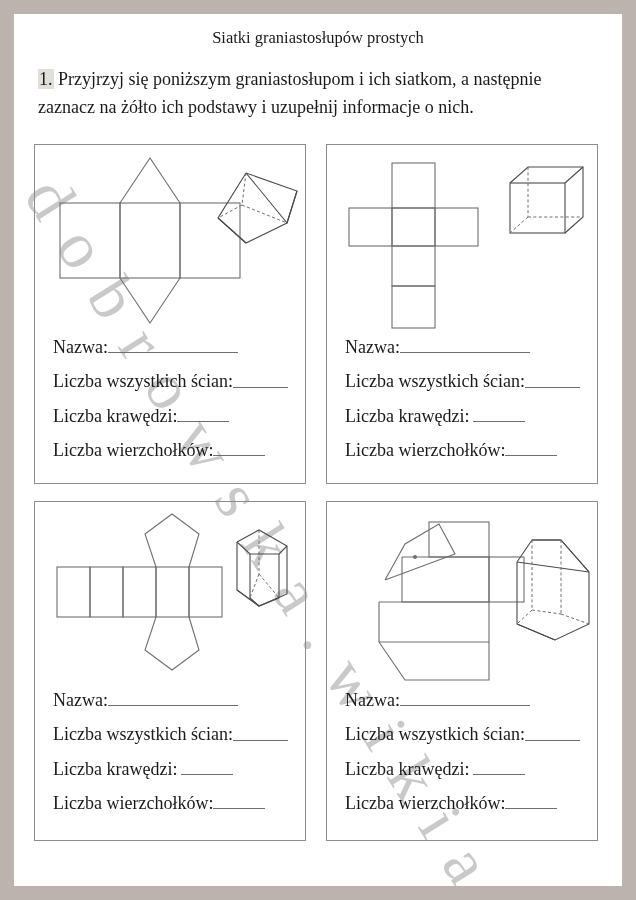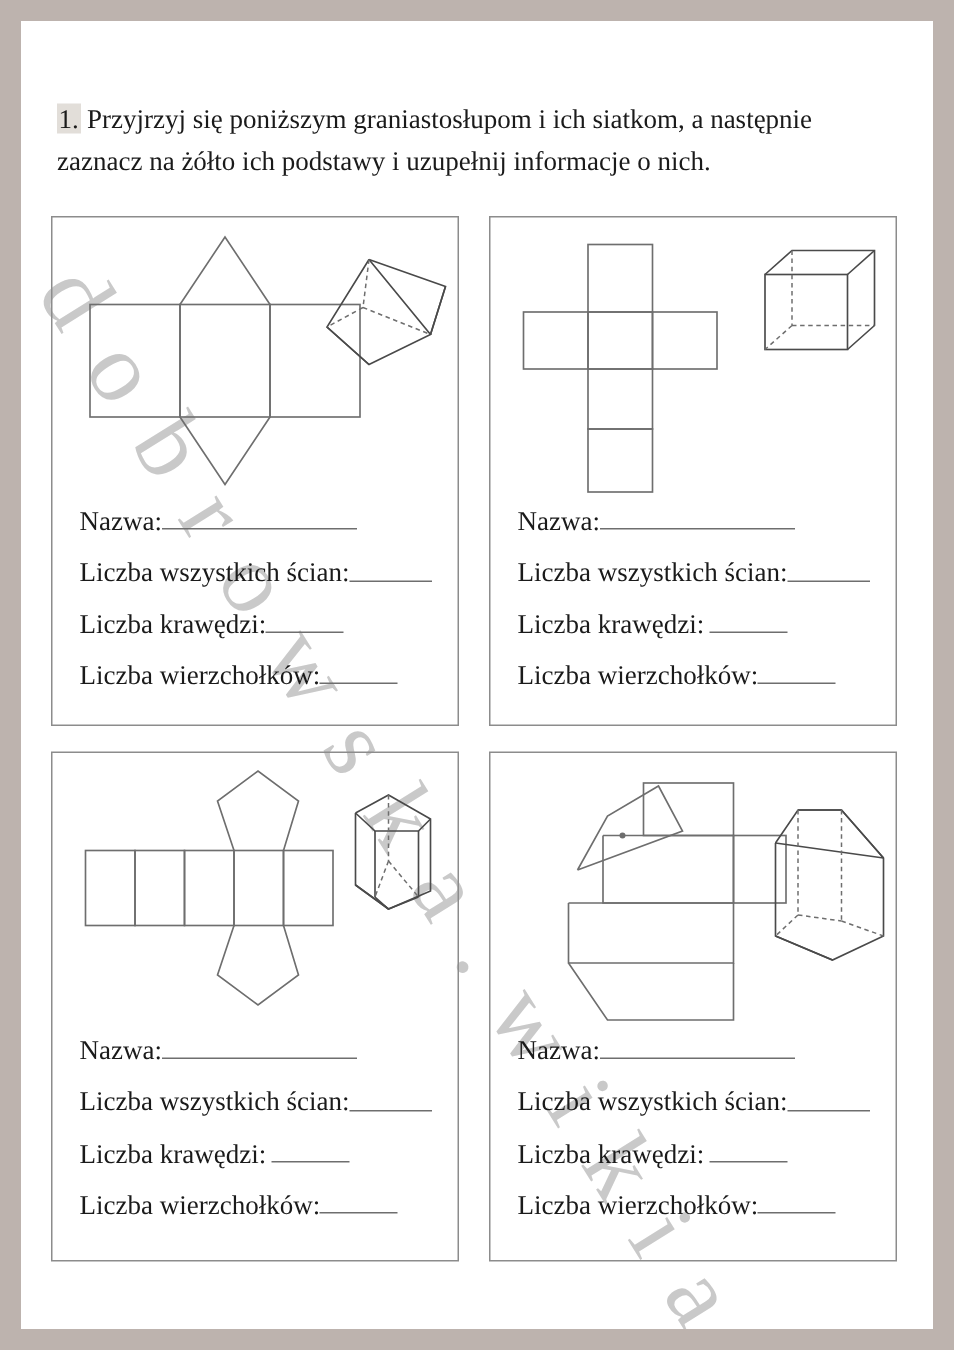--- a/index.html
+++ b/index.html
@@ -119,20 +119,21 @@
 </style>
 </head>
 <body>
 
 <div id="page">
 
   <div id="watermark">
     <div class="wm-text">dobrowska.wikia</div>
   </div>
 
+  <div id="title">Siatki graniastosłupów prostych</div>
 
   <div id="instruction">
     <span class="num">1.</span>
     <span>Przyjrzyj się poniższym graniastosłupom i ich siatkom, a następnie zaznacz na żółto ich podstawy i uzupełnij informacje o nich.</span>
   </div>
 
   <div class="box" style="left:20px; top:130px; width:272px; height:340px;">
     <div class="box-fig">
       <svg width="272" height="180" viewBox="0 0 272 180">
 

